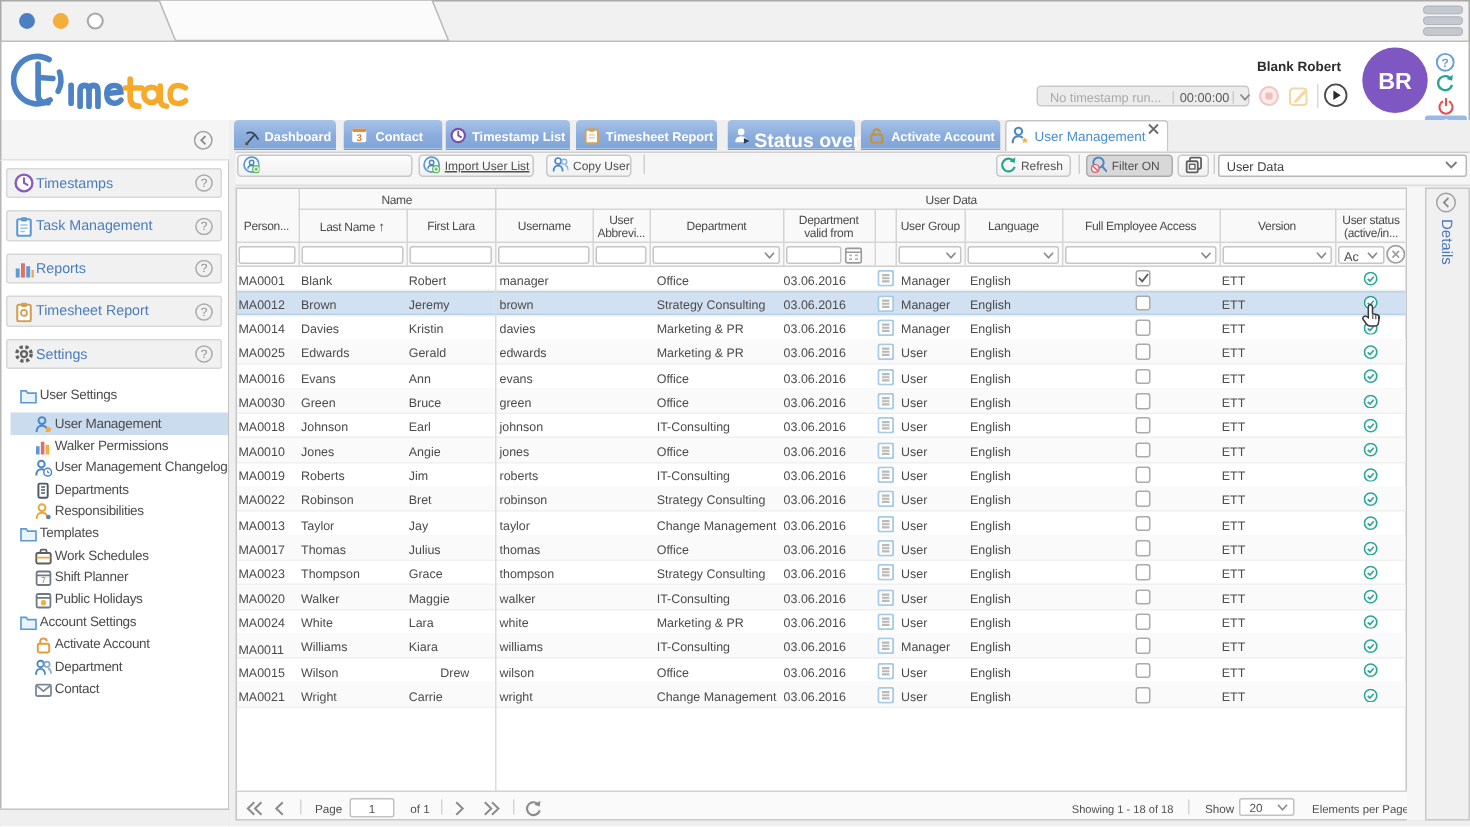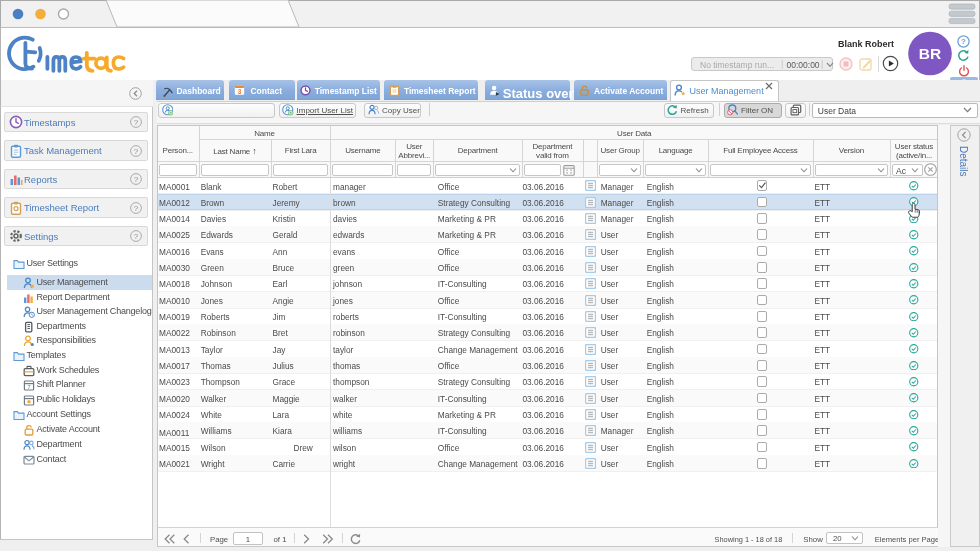--- a/index.html
+++ b/index.html
@@ -156,21 +156,21 @@
       <circle cx="5" cy="3.4" r="2.3" fill="none" stroke="#4a86c8" stroke-width="1.3"></circle>
       <path d="M1.4,11 Q1.4,6.8 5,6.8 Q8.6,6.8 8.6,11" fill="none" stroke="#4a86c8" stroke-width="1.3"></path>
       <circle cx="9.3" cy="9.3" r="1.7" fill="#f3ae3c"></circle>
     </svg>
     <div class="abs" style="left:36.5px;top:196.8px;font-size:9px;letter-spacing:-0.2px;color:#4c4c4c;white-space:nowrap;">User Management</div>
     <svg class="abs" style="left:23px;top:211.60000000000002px;" width="12" height="12" viewBox="0 0 12 12">
       <rect x="1" y="5.5" width="2.4" height="5.5" fill="#5b9bd5"></rect>
       <rect x="4.2" y="2.5" width="2.4" height="8.5" fill="#e36c6c"></rect>
       <rect x="7.4" y="4.5" width="2.4" height="6.5" fill="#f3ae3c"></rect>
     </svg>
-    <div class="abs" style="left:36.5px;top:211.60000000000002px;font-size:9px;letter-spacing:-0.2px;color:#4c4c4c;white-space:nowrap;">Report Department</div>
+    <div class="abs" style="left:36.5px;top:211.60000000000002px;font-size:9px;letter-spacing:-0.2px;color:#4c4c4c;white-space:nowrap;">Walker Permissions</div>
     <svg class="abs" style="left:23px;top:226.10000000000002px;" width="12" height="12" viewBox="0 0 12 12">
       <circle cx="4.6" cy="3.4" r="2.2" fill="none" stroke="#4a86c8" stroke-width="1.3"></circle>
       <path d="M1.2,11 Q1.2,6.8 4.6,6.8 Q6.4,6.8 7.3,7.8" fill="none" stroke="#4a86c8" stroke-width="1.3"></path>
       <circle cx="8.8" cy="8.8" r="2.6" fill="#fff" stroke="#4a86c8" stroke-width="1"></circle>
       <path d="M8.8,7.5 L8.8,8.8 L9.8,9.4" stroke="#4a86c8" stroke-width="0.8" fill="none"></path>
     </svg>
     <div class="abs" style="left:36.5px;top:226.10000000000002px;font-size:9px;letter-spacing:-0.2px;color:#4c4c4c;white-space:nowrap;">User Management Changelog</div>
     <svg class="abs" style="left:23px;top:240.89999999999998px;" width="12" height="12" viewBox="0 0 12 12">
       <rect x="2.6" y="1.4" width="6.2" height="9.4" rx="1" fill="#fff" stroke="#4e5a66" stroke-width="1.3"></rect>
       <path d="M4.4,3.6 h2.6 M4.4,5.6 h2.6 M4.4,7.6 h2.6" stroke="#4e5a66" stroke-width="1"></path>

